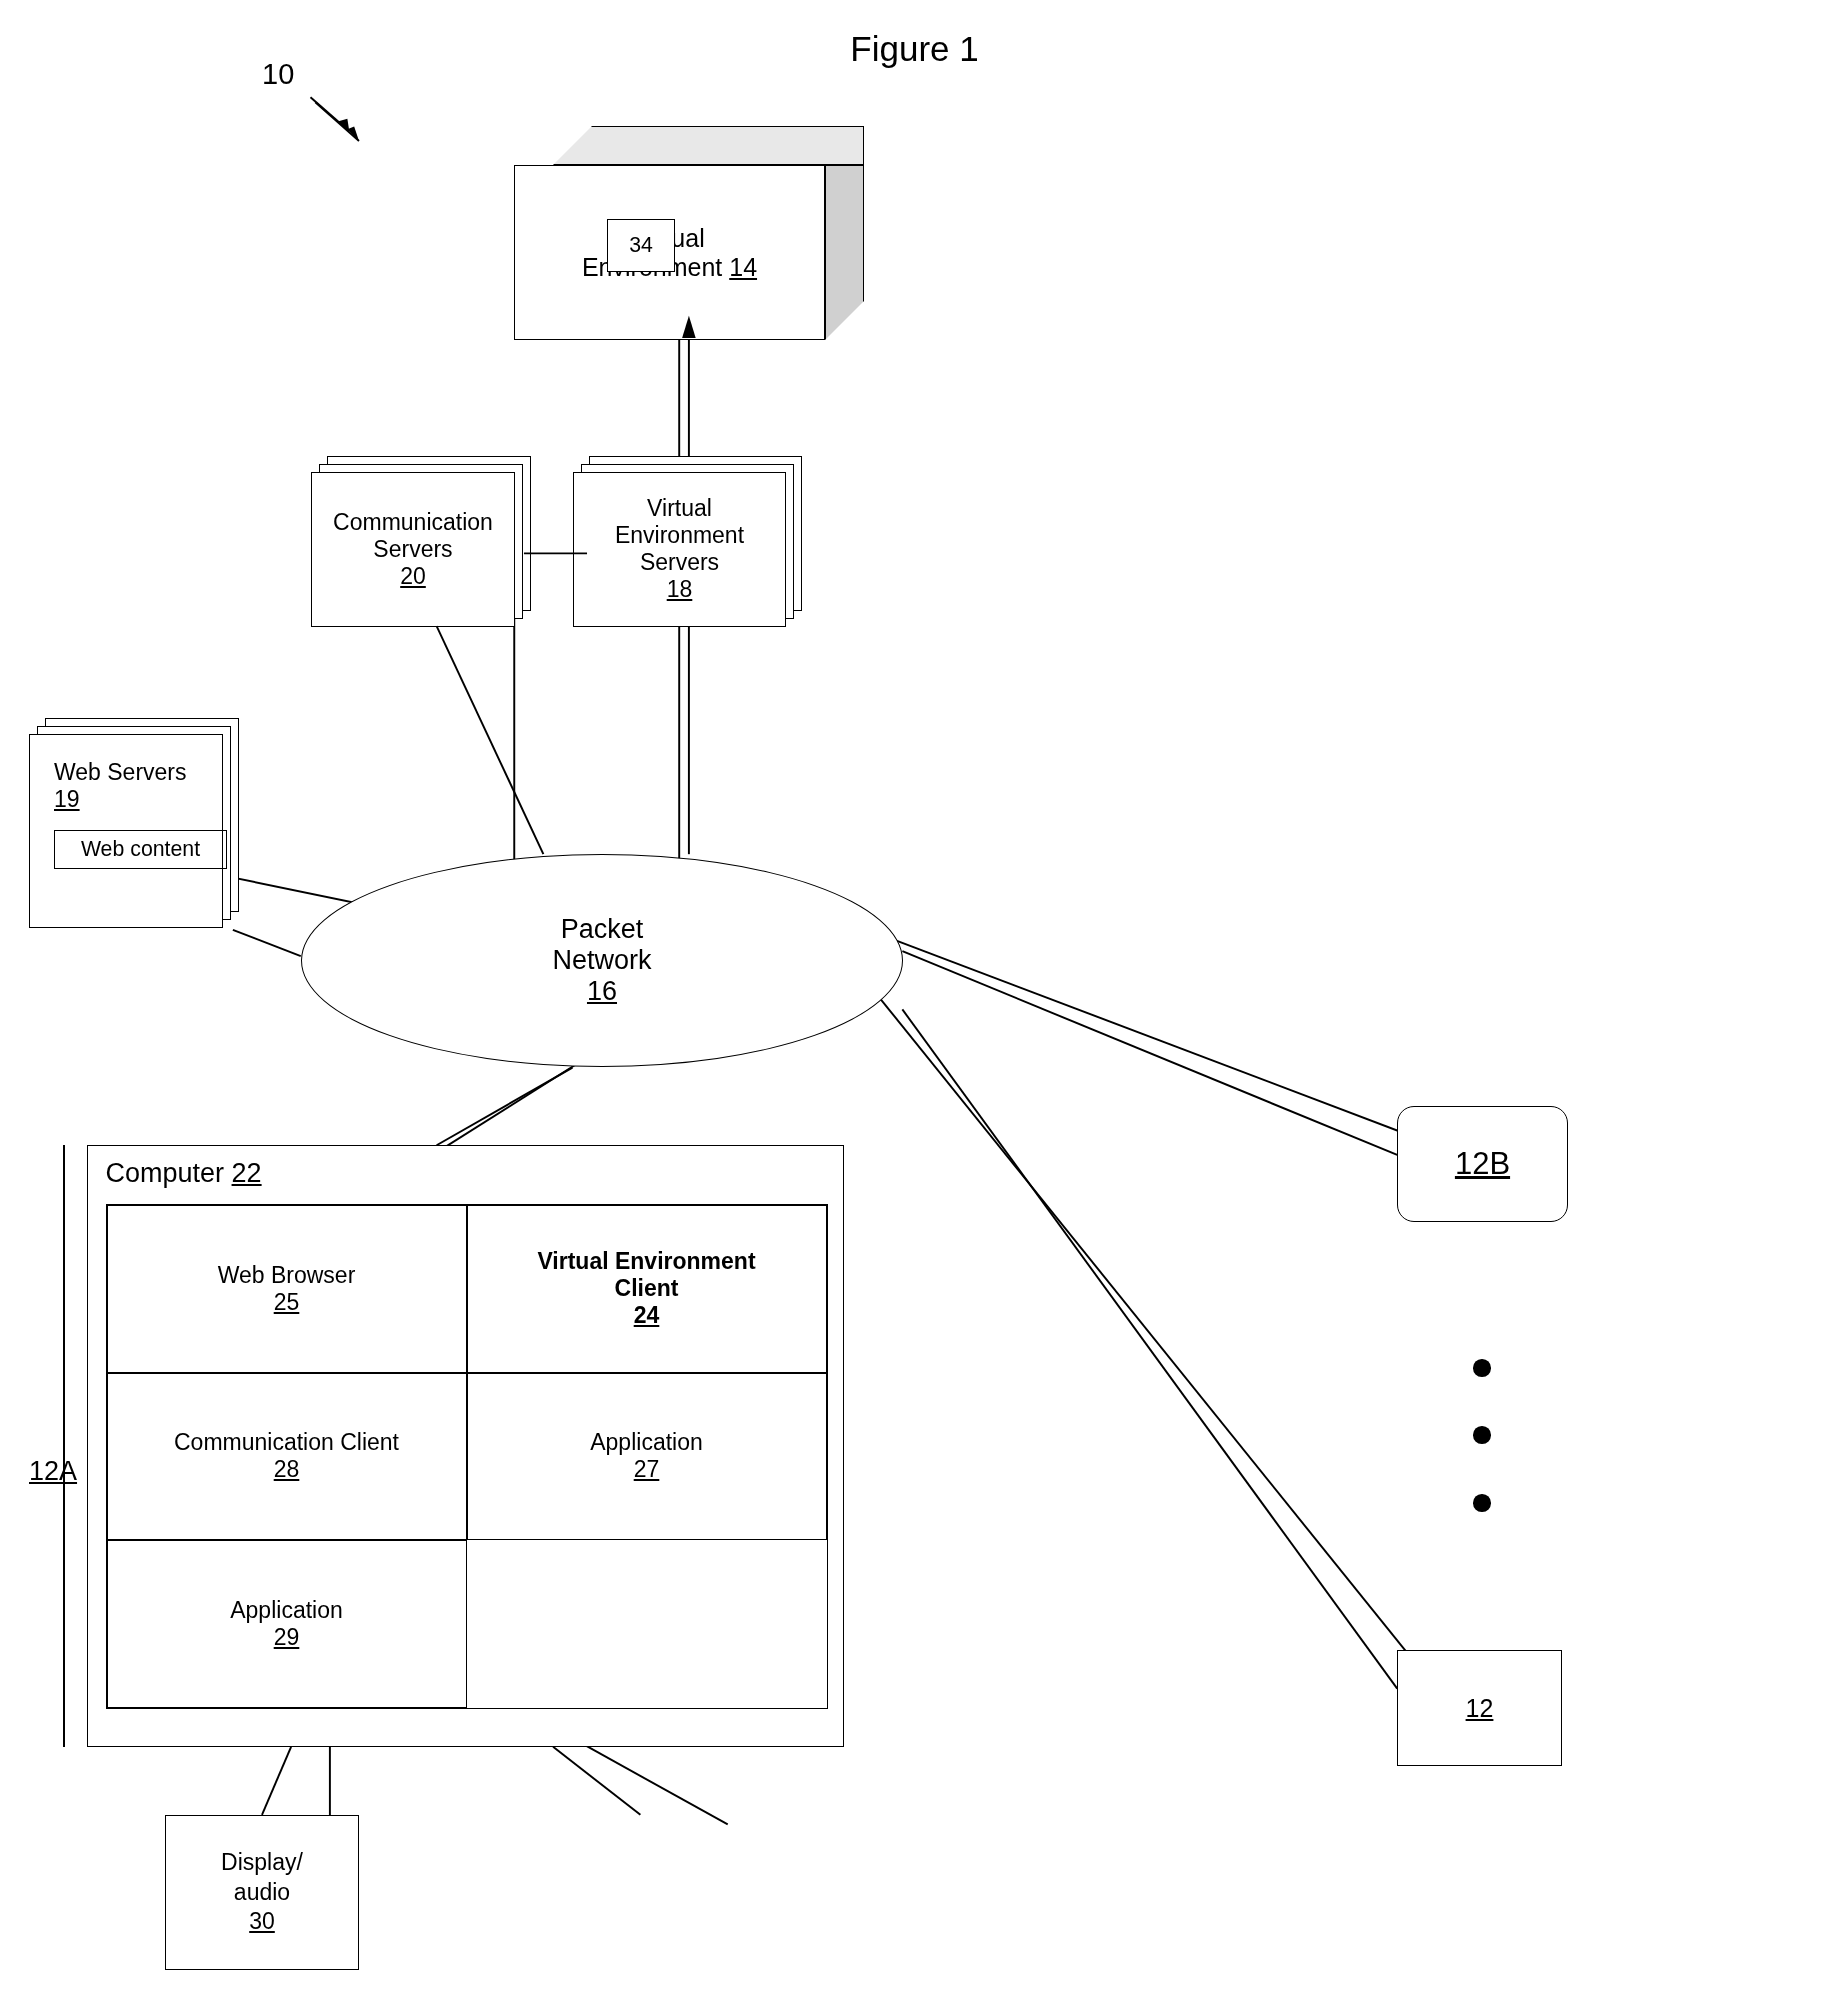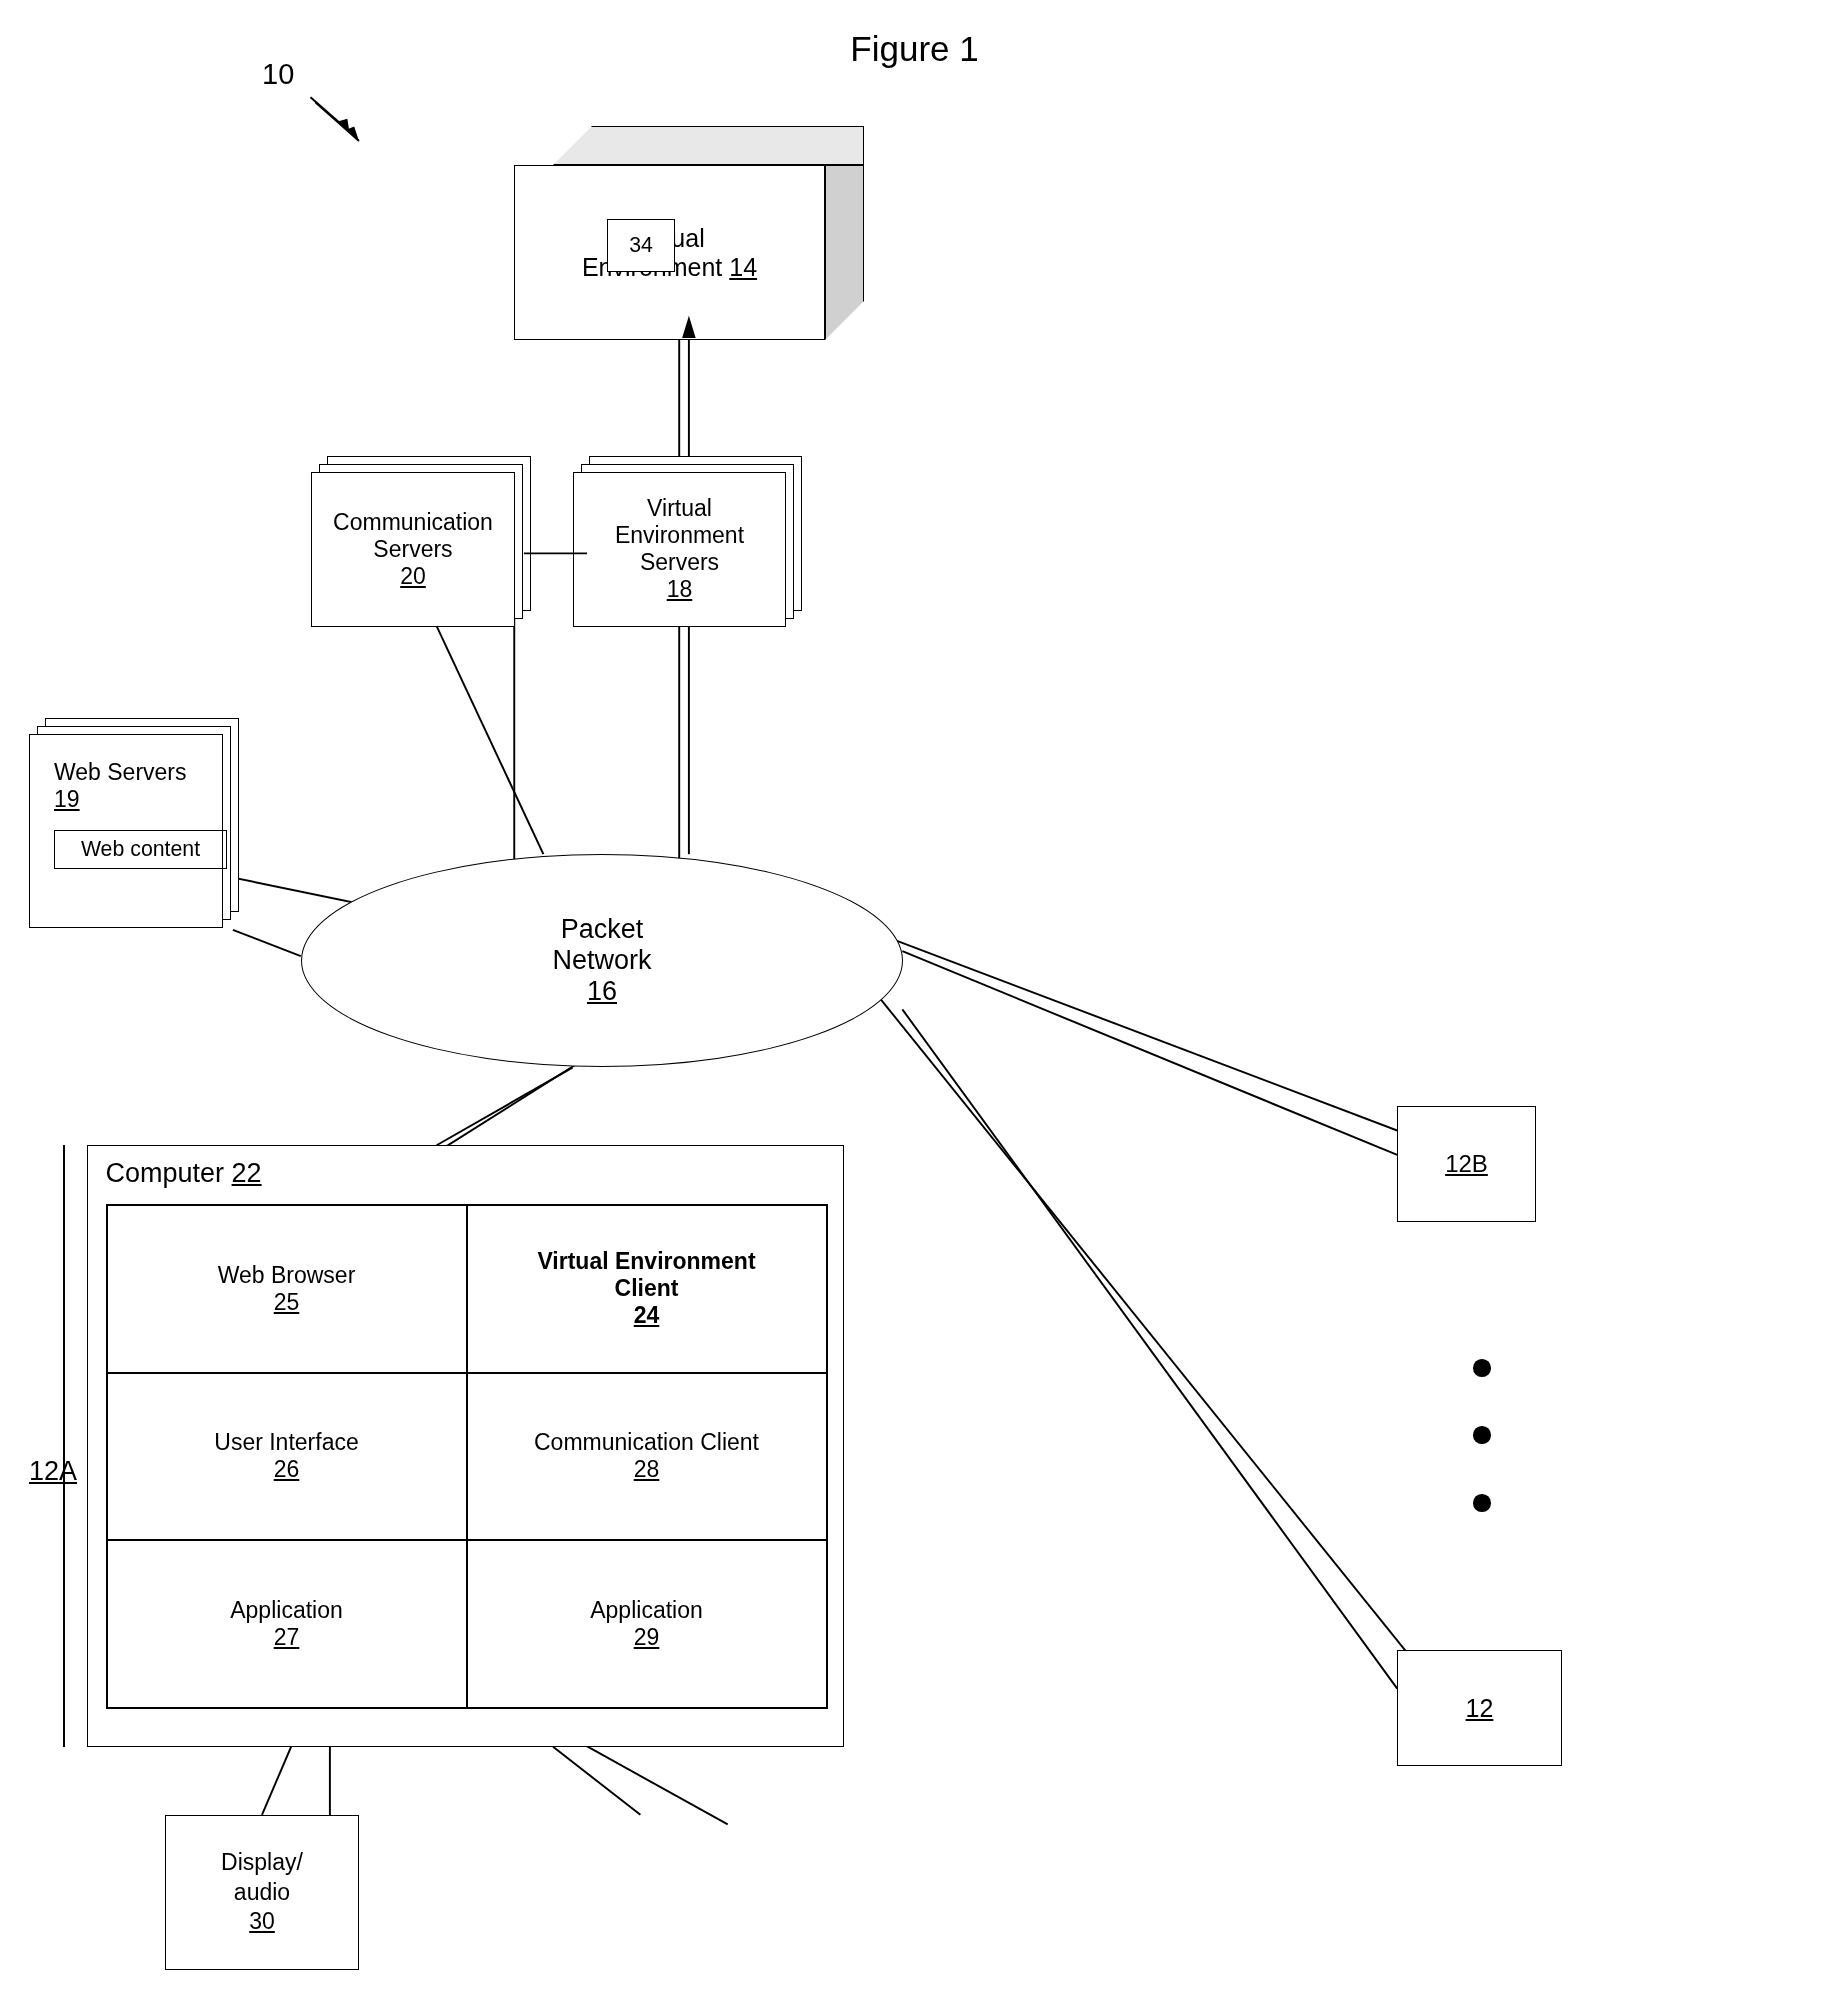--- a/index.html
+++ b/index.html
@@ -158,23 +158,20 @@
     <div style="position:absolute; top:58px; left:17.5px; width:722px; height:505px; display:grid; grid-template-columns:1fr 1fr; grid-template-rows:1fr 1fr 1fr; border:1.9px solid #000;">
 
       <div style="border:1px solid #000; display:flex; flex-direction:column; align-items:center; justify-content:center; text-align:right; font-size:23px; padding:9px;">
         Web Browser<br><span style="text-decoration:underline;">25</span>
       </div>
       <div style="border:1px solid #000; display:flex; flex-direction:column; align-items:center; justify-content:center; text-align:center; font-size:23px; padding:14px;font-weight:bold;">
         Virtual Environment<br>Client <span style="text-decoration:underline;">24</span>
       </div>
 
       <div style="border:1px solid #000; display:flex; flex-direction:column; align-items:center; justify-content:center; text-align:center; font-size:23px; padding:9.7px;">
-        User Interface <span style="text-decoration:underline;">26</span>
-      </div>
-      <div style="border:1px solid #000; display:flex; flex-direction:column; align-items:center; justify-content:center; text-align:center; font-size:23px; padding:9.7px;">
         Communication Client<br><span style="text-decoration:underline;">28</span>
       </div>
 
       <div style="border:1px solid #000; display:flex; flex-direction:column; align-items:center; justify-content:center; text-align:center; font-size:23px; padding:9.7px;">
         Application <span style="text-decoration:underline;">27</span>
       </div>
       <div style="border:1px solid #000; display:flex; flex-direction:column; align-items:center; justify-content:center; text-align:center; font-size:23px; padding:9.7px;">
         Application <span style="text-decoration:underline;">29</span>
       </div>
     </div>
@@ -183,21 +180,21 @@
   <div style="position:absolute; top:1456px; left:29px; font-size:27px;">
     <span style="text-decoration:underline;">12A</span>
   </div>
   <div style="position:absolute; top:1145px; left:63px; width:1.9px; height:602px; background:#000;"></div>
 
   <div class="box" style="position:absolute; top:1815px; left:165px; width:194px; height:155px; font-size:23px;">
     Display/<br>audio <span style="text-decoration:underline;">30</span>
   </div>
 
 
-  <div class="box" style="position:absolute; top:1106px; left:1397px; width:139px; height:116px; font-size:24px;">
+  <div class="box" style="position:absolute; top:1106px; left:1397px; width:171px; height:116px; font-size:31px;border-radius:17px;">
     <span style="text-decoration:underline;">12B</span>
   </div>
 
   <div class="box" style="position:absolute; top:1650px; left:1397px; width:165px; height:116px; font-size:25px;">
     <span style="text-decoration:underline;">12</span>
   </div>
 
   <div class="dot" style="top:1359px; left:1473px;"></div>
   <div class="dot" style="top:1426px; left:1473px;"></div>
   <div class="dot" style="top:1494px; left:1473px;"></div>

